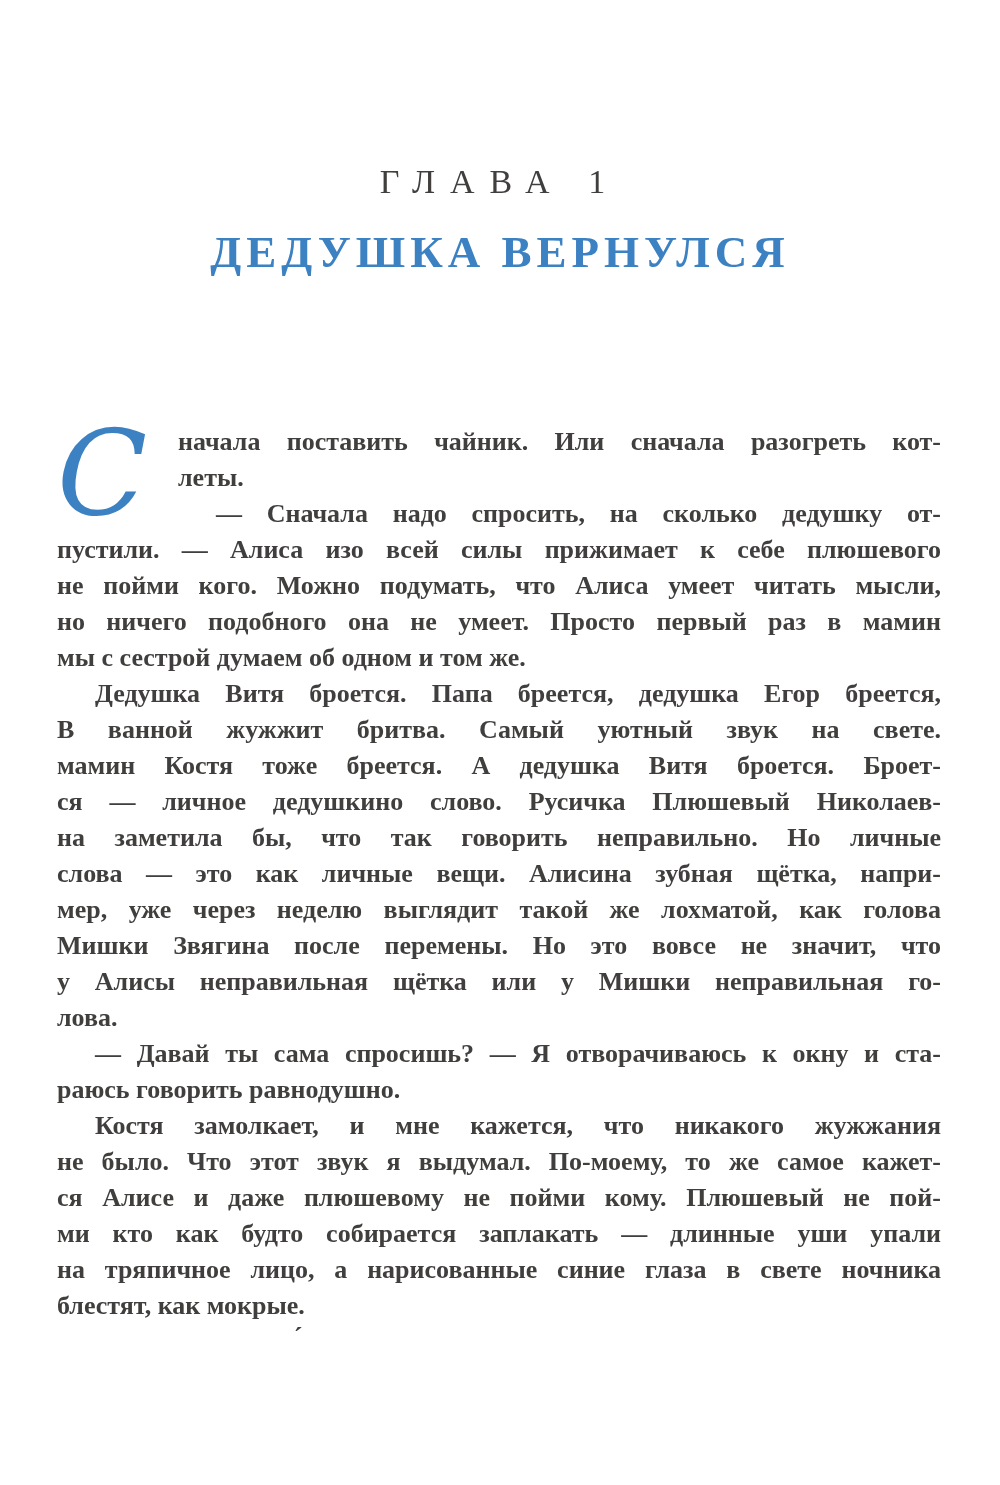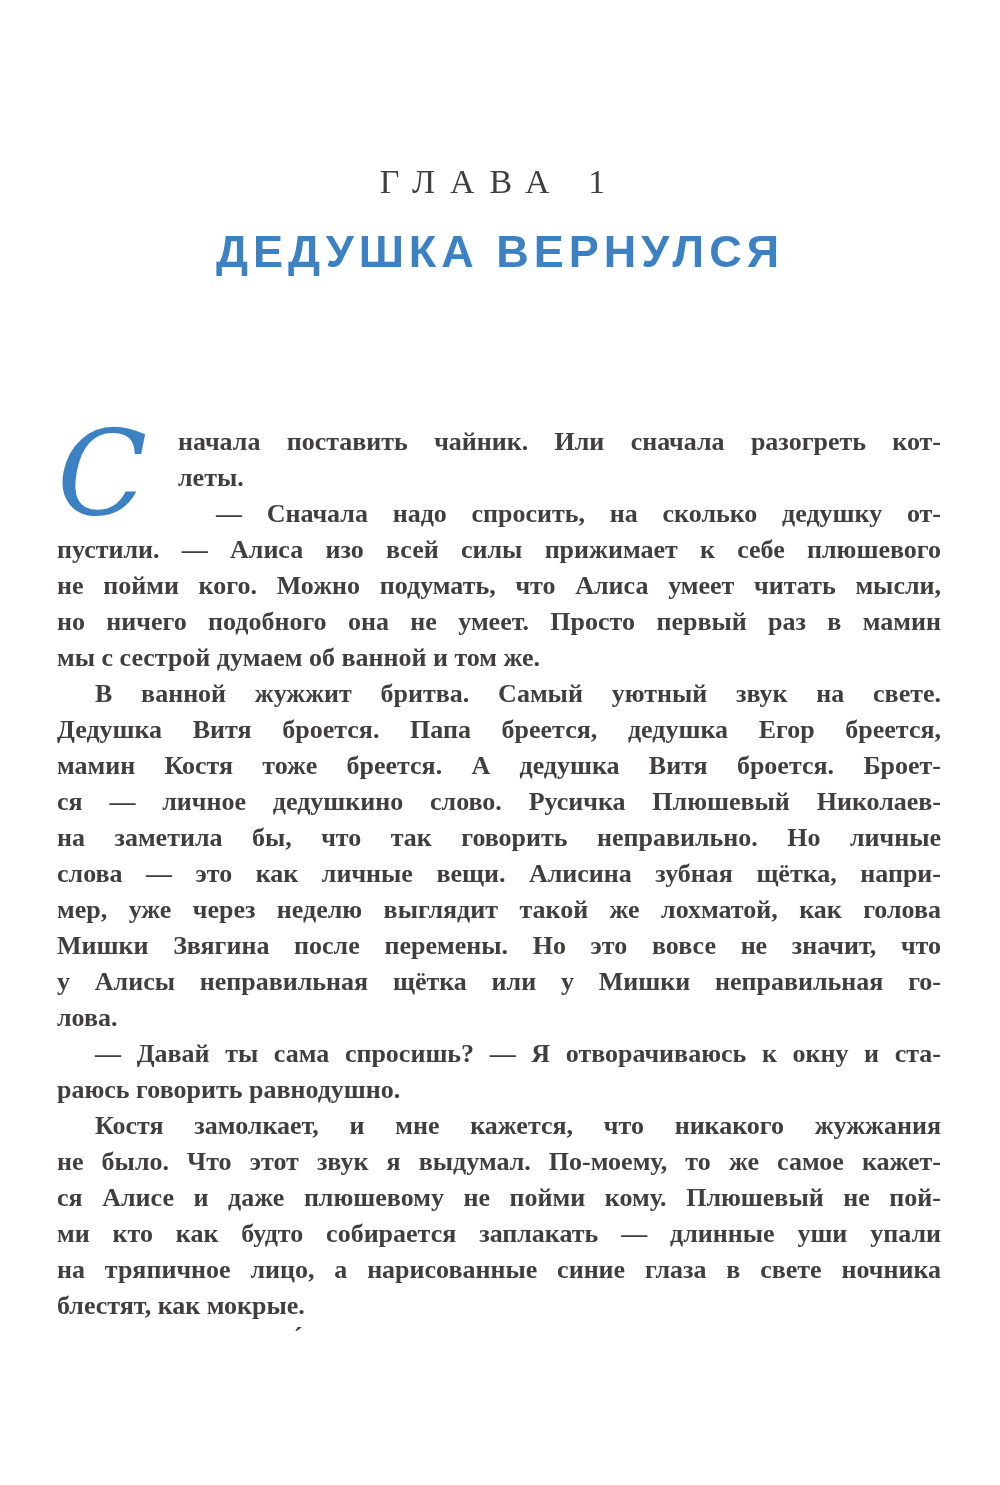--- a/index.html
+++ b/index.html
@@ -29,21 +29,21 @@
     font-size: 34px;
     letter-spacing: 15px;
     color: var(--text);
   }
   .chapter-title {
     position: absolute;
     top: 226px;
     left: 0;
     width: 100%;
     text-align: center;
-    font-family: Liberation Sans, sans-serif;
+    font-family: Liberation Serif, serif;
     font-weight: bold;
     font-size: 45px;
     letter-spacing: 5px;
     color: var(--accent);
   }
   .body-text {
     position: absolute;
     top: 424px;
     left: 57px;
     width: 884px;
@@ -101,25 +101,25 @@
 
   <div class="para">
         <div class="line">начала поставить чайник. Или сначала разогреть кот-</div>
         <div class="line last">леты.</div>
       </div>
       <div class="para indent">
         <div class="line">— Сначала надо спросить, на сколько дедушку от-</div>
         <div class="line">пустили. — Алиса изо всей силы прижимает к себе плюшевого</div>
         <div class="line">не пойми кого. Можно подумать, что Алиса умеет читать мысли,</div>
         <div class="line">но ничего подобного она не умеет. Просто первый раз в мамин</div>
-        <div class="line last">мы с сестрой думаем об ванной и том же.</div>
+        <div class="line last">мы с сестрой думаем об одном и том же.</div>
       </div>
       <div class="para indent">
+        <div class="line">Дедушка Витя броется. Папа бреется, дедушка Егор бреется,</div>
         <div class="line">В ванной жужжит бритва. Самый уютный звук на свете.</div>
-        <div class="line">Дедушка Витя броется. Папа бреется, дедушка Егор бреется,</div>
         <div class="line">мамин Костя тоже бреется. А дедушка Витя броется. Броет-</div>
         <div class="line">ся — личное дедушкино слово. Русичка Плюшевый Николаев-</div>
         <div class="line">на заметила бы, что так говорить неправильно. Но личные</div>
         <div class="line">слова — это как личные вещи. Алисина зубная щётка, напри-</div>
         <div class="line">мер, уже через неделю выглядит такой же лохматой, как голова</div>
         <div class="line">Мишки Звягина после перемены. Но это вовсе не значит, что</div>
         <div class="line">у Алисы неправильная щётка или у Мишки неправильная го-</div>
         <div class="line last">лова.</div>
       </div>
       <div class="para indent">

